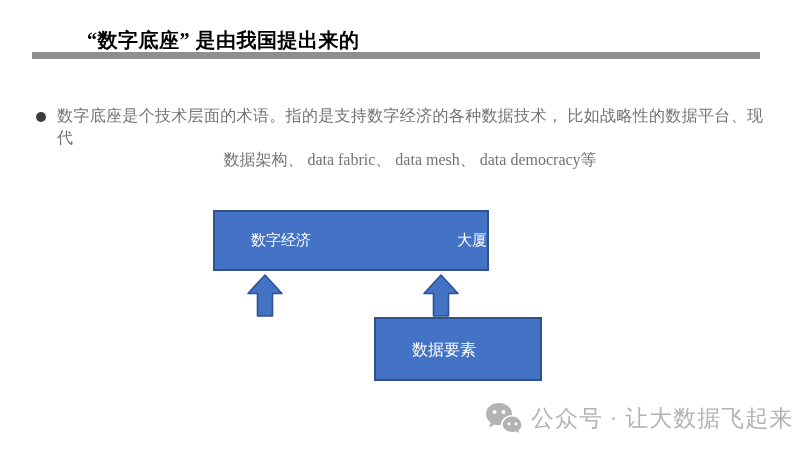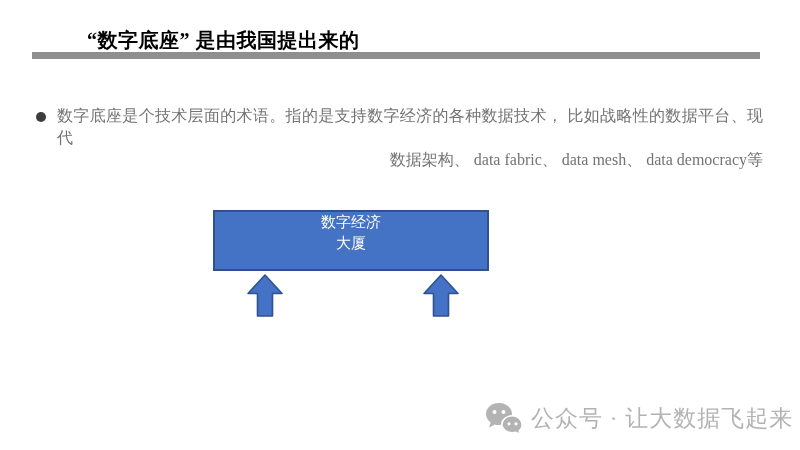--- a/index.html
+++ b/index.html
@@ -60,37 +60,37 @@
     width: 706px;
     font-size: 16px;
     line-height: 22px;
     color: #737373;
   }
   .bullet-line-1 {
     text-align: justify;
     text-align-last: justify;
   }
   .bullet-line-2 {
-    text-align: right;
+    text-align: center;
   }
 
   
   .diagram-box {
     position: absolute;
     box-sizing: border-box;
     background: #4472C4;
     border: 2px solid #2F528F;
     color: #ffffff;
     display: flex;
-    flex-direction: column;
     align-items: center;
-    justify-content: flex-start;
+    justify-content: space-between;
     text-align: center;
     font-size: 15px;
     line-height: 21px;
+    padding-left: 36px;
   }
   .box-top {
     left: 213px;
     top: 210px;
     width: 276px;
     height: 61px;
   }
   .box-bottom-left {
     left: 156px;
     top: 317px;
@@ -157,20 +157,23 @@
   </div>
 
   <svg class="up-arrow arrow-left" viewBox="0 0 36 43">
     <polygon points="18,1 35,19.5 25.5,19.5 25.5,42 10.5,42 10.5,19.5 1,19.5" fill="#4472C4" stroke="#2F528F" stroke-width="1.6" stroke-linejoin="round"></polygon>
   </svg>
   <svg class="up-arrow arrow-right" viewBox="0 0 36 43">
     <polygon points="18,1 35,19.5 25.5,19.5 25.5,42 10.5,42 10.5,19.5 1,19.5" fill="#4472C4" stroke="#2F528F" stroke-width="1.6" stroke-linejoin="round"></polygon>
   </svg>
 
 
+  <div class="diagram-box box-bottom-right">
+    <div>数据要素</div>
+  </div>
 
   <div class="watermark">
     <svg class="wm-icon" viewBox="0 0 38 34">
 
       <path d="M14 1 C6.6 1 1 5.9 1 12 c0 3.4 1.8 6.4 4.6 8.4 L4.2 25.5 l5.6 -3.1 c1.4 0.4 2.8 0.6 4.2 0.6 7.4 0 13 -4.9 13 -11 C27 5.9 21.4 1 14 1 Z" fill="#b3b3b3"></path>
       <circle cx="9.5" cy="10" r="2" fill="#ffffff"></circle>
       <circle cx="18.5" cy="10" r="2" fill="#ffffff"></circle>
 
       <path d="M27.5 13.8 c-5.9 0 -10.7 3.8 -10.7 8.5 0 4.7 4.8 8.5 10.7 8.5 1.2 0 2.3 -0.15 3.4 -0.45 L35.6 32.5 l-1.3 -3.7 c1.8 -1.55 2.9 -3.6 2.9 -5.5 0 -4.7 -3.8 -9.5 -9.7 -9.5 Z" fill="#b3b3b3" stroke="#ffffff" stroke-width="1.6"></path>
       <circle cx="24" cy="21.8" r="1.6" fill="#ffffff"></circle>

